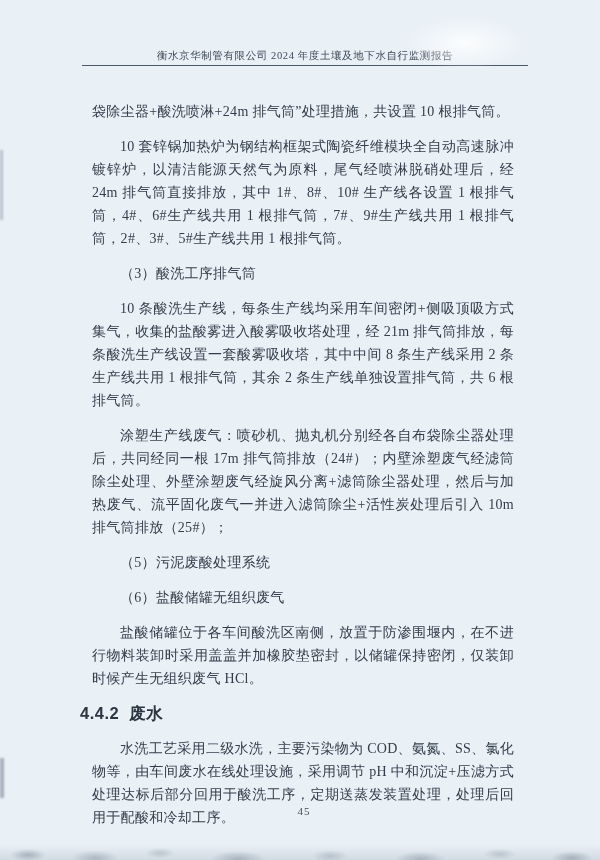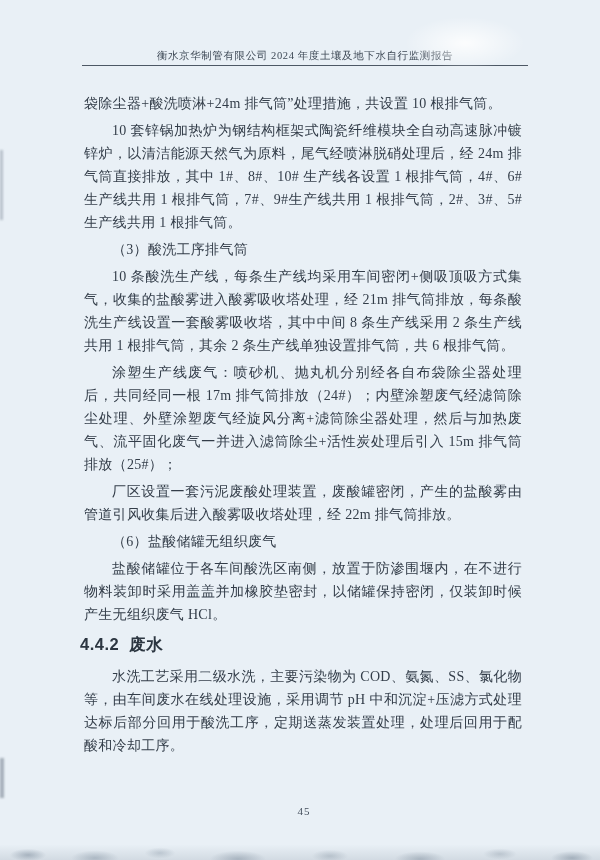--- a/index.html
+++ b/index.html
@@ -36,21 +36,21 @@
     color:#3e4956;
     white-space:nowrap;
   }
   
   .page-body{
     position:absolute;
     left:80px;top:88px;
     width:446px;
   }
   .page-body p{
-    margin:4px;
+    margin:12px;
     font-size:14px;
     line-height:23px;
     letter-spacing:0.3px;
     text-align:justify;
     text-align-last:left;
   }
   p.cont{ text-indent:0; }
   p.sub{ text-indent:2em; text-align:left; }
   p.para{ text-indent:2em; }
   p.section{
@@ -120,22 +120,22 @@
 
   <div class="page-header">
     <div class="header-title">衡水京华制管有限公司 2024 年度土壤及地下水自行监测报告</div>
   </div>
 
   <div class="page-body">
     <p class="cont">袋除尘器+酸洗喷淋+24m 排气筒”处理措施，共设置 10 根排气筒。</p>
     <p class="para">10 套锌锅加热炉为钢结构框架式陶瓷纤维模块全自动高速脉冲镀锌炉，以清洁能源天然气为原料，尾气经喷淋脱硝处理后，经 24m 排气筒直接排放，其中 1#、8#、10# 生产线各设置 1 根排气筒，4#、6#生产线共用 1 根排气筒，7#、9#生产线共用 1 根排气筒，2#、3#、5#生产线共用 1 根排气筒。</p>
     <p class="sub">（3）酸洗工序排气筒</p>
     <p class="para">10 条酸洗生产线，每条生产线均采用车间密闭+侧吸顶吸方式集气，收集的盐酸雾进入酸雾吸收塔处理，经 21m 排气筒排放，每条酸洗生产线设置一套酸雾吸收塔，其中中间 8 条生产线采用 2 条生产线共用 1 根排气筒，其余 2 条生产线单独设置排气筒，共 6 根排气筒。</p>
-    <p class="para">涂塑生产线废气：喷砂机、抛丸机分别经各自布袋除尘器处理后，共同经同一根 17m 排气筒排放（24#）；内壁涂塑废气经滤筒除尘处理、外壁涂塑废气经旋风分离+滤筒除尘器处理，然后与加热废气、流平固化废气一并进入滤筒除尘+活性炭处理后引入 15m 排气筒排放（25#）；</p>
-    <p class="para">厂区设置一套污泥废酸处理装置，废酸罐密闭，产生的盐酸雾由管道引风收集后进入酸雾吸收塔处理，经 22m 排气筒排放。</p>
+    <p class="para">涂塑生产线废气：喷砂机、抛丸机分别经各自布袋除尘器处理后，共同经同一根 17m 排气筒排放（24#）；内壁涂塑废气经滤筒除尘处理、外壁涂塑废气经旋风分离+滤筒除尘器处理，然后与加热废气、流平固化废气一并进入滤筒除尘+活性炭处理后引入 10m 排气筒排放（25#）；</p>
+    <p class="sub">（5）污泥废酸处理系统</p>
     <p class="sub">（6）盐酸储罐无组织废气</p>
     <p class="para">盐酸储罐位于各车间酸洗区南侧，放置于防渗围堰内，在不进行物料装卸时采用盖盖并加橡胶垫密封，以储罐保持密闭，仅装卸时候产生无组织废气 HCl。</p>
     <p class="section">4.4.2  废水</p>
     <p class="para">水洗工艺采用二级水洗，主要污染物为 COD、氨氮、SS、氯化物等，由车间废水在线处理设施，采用调节 pH 中和沉淀+压滤方式处理达标后部分回用于酸洗工序，定期送蒸发装置处理，处理后回用于配酸和冷却工序。</p>
   </div>
 
   <div class="page-footer">
     <span class="page-number">45</span>
   </div>
 

